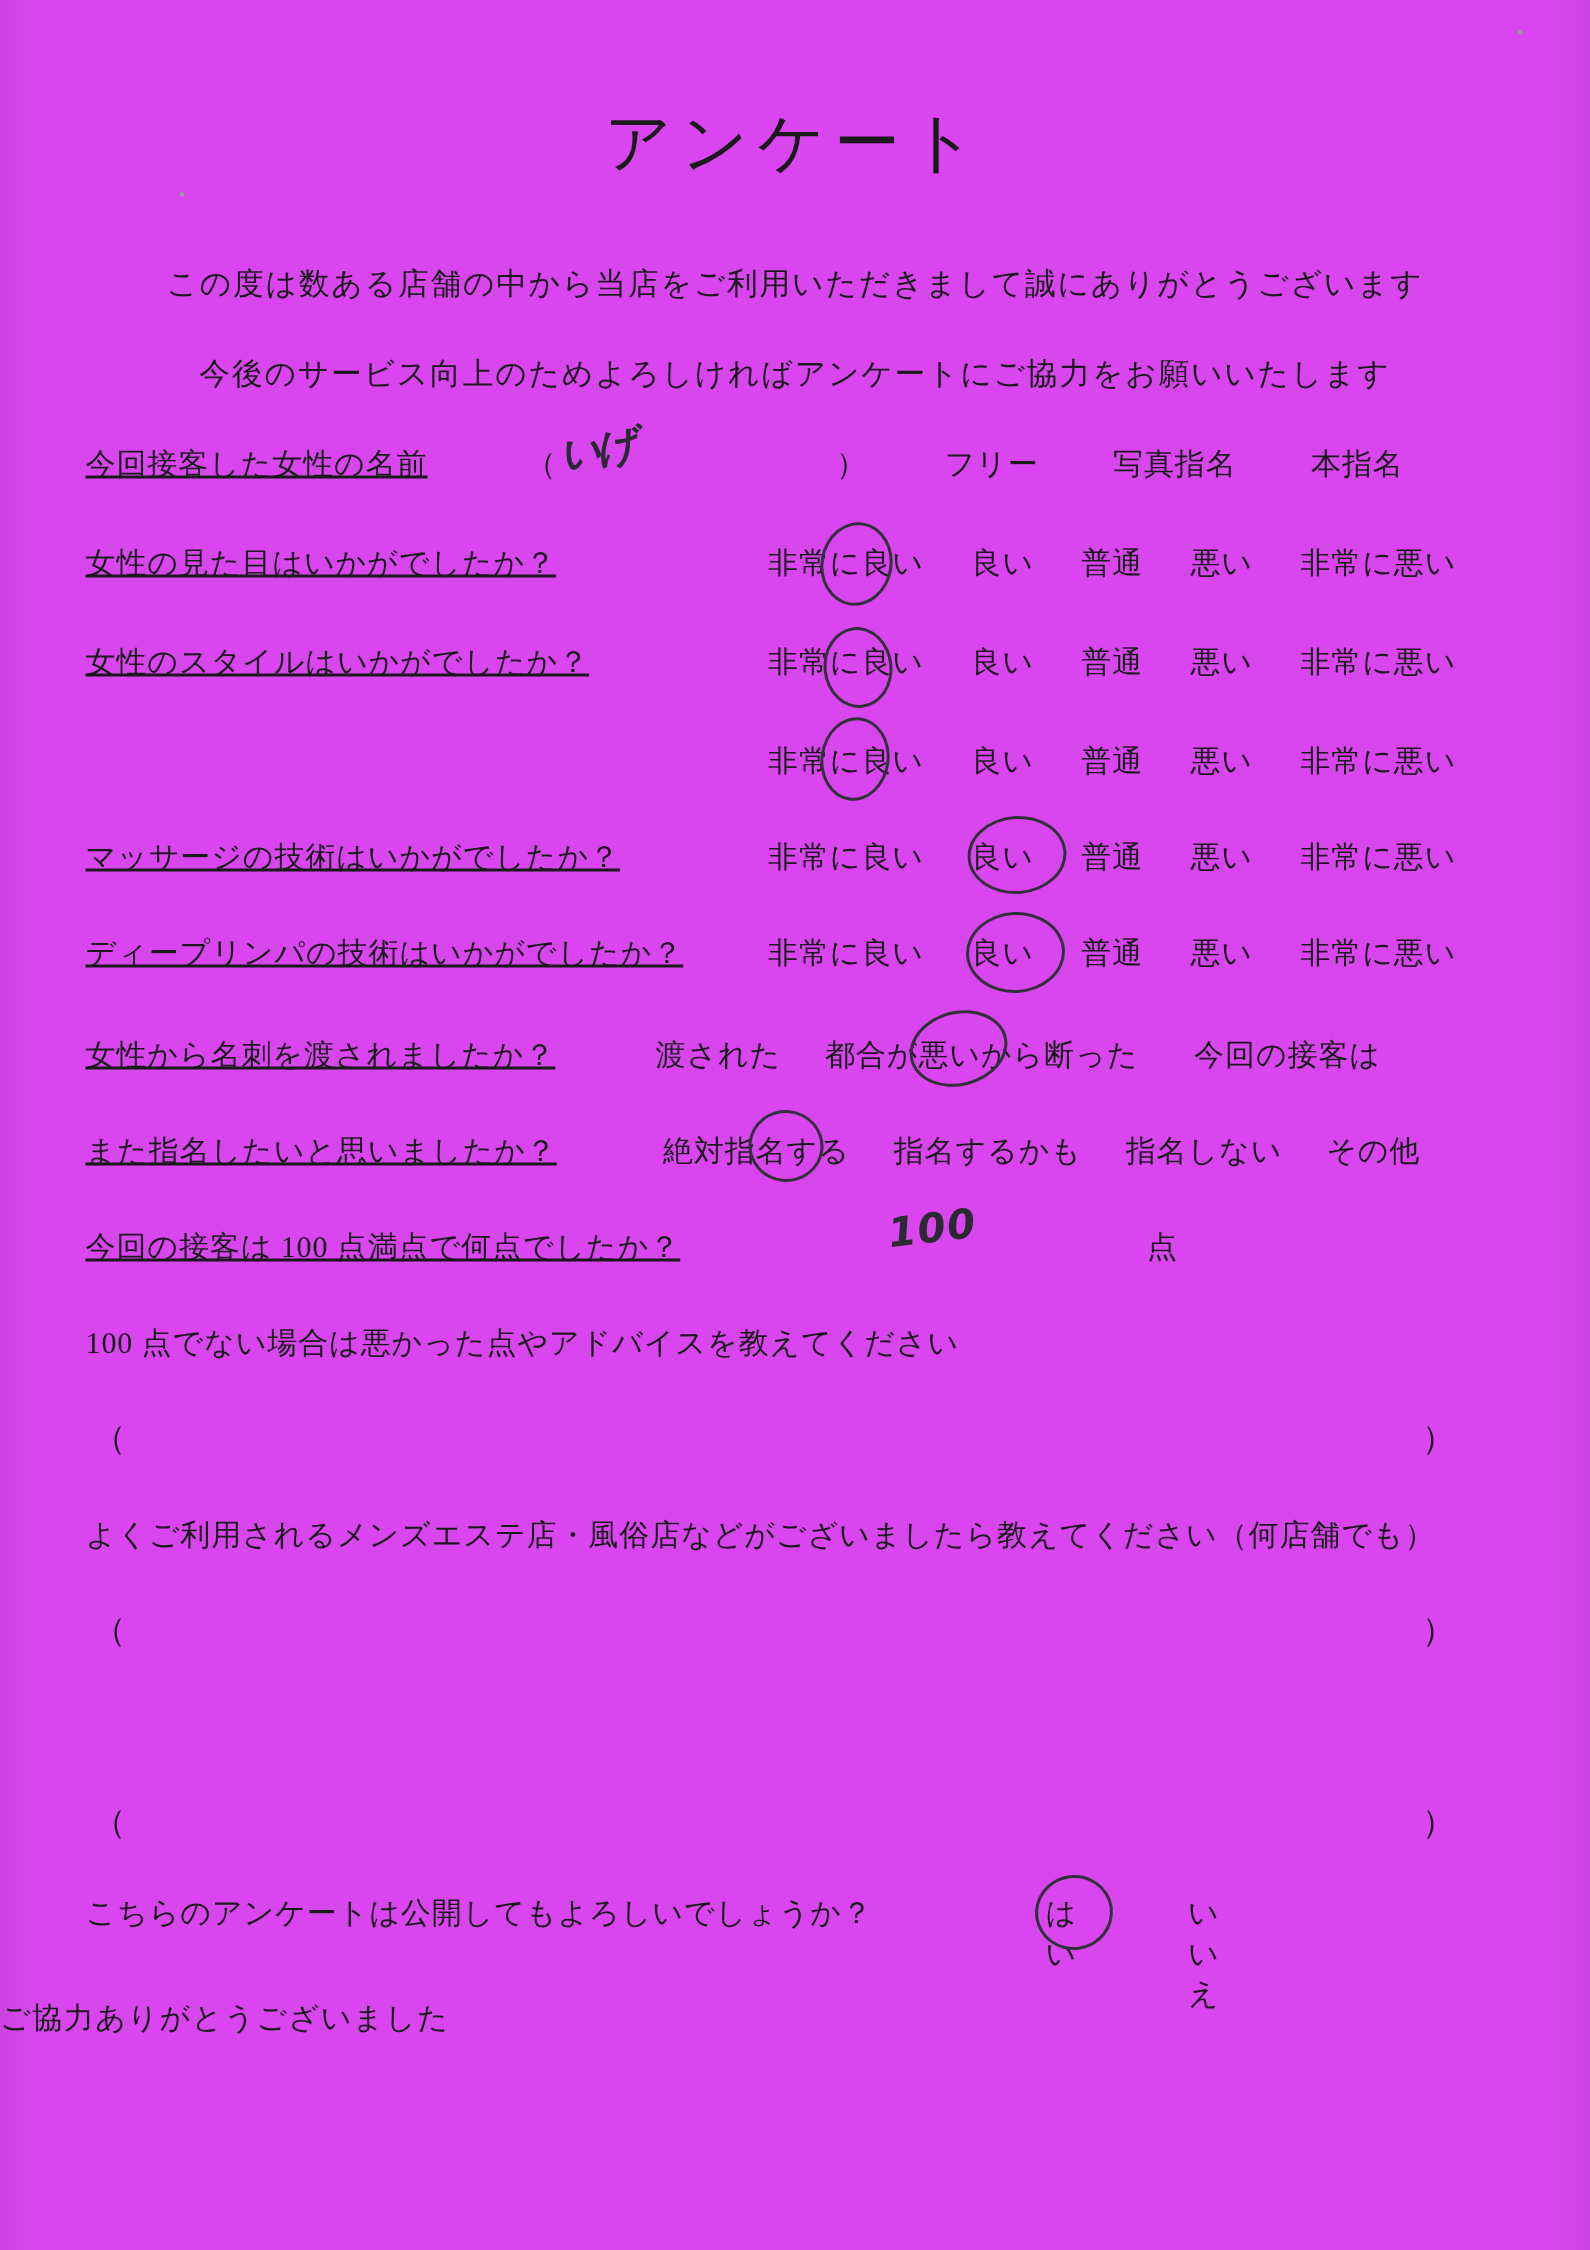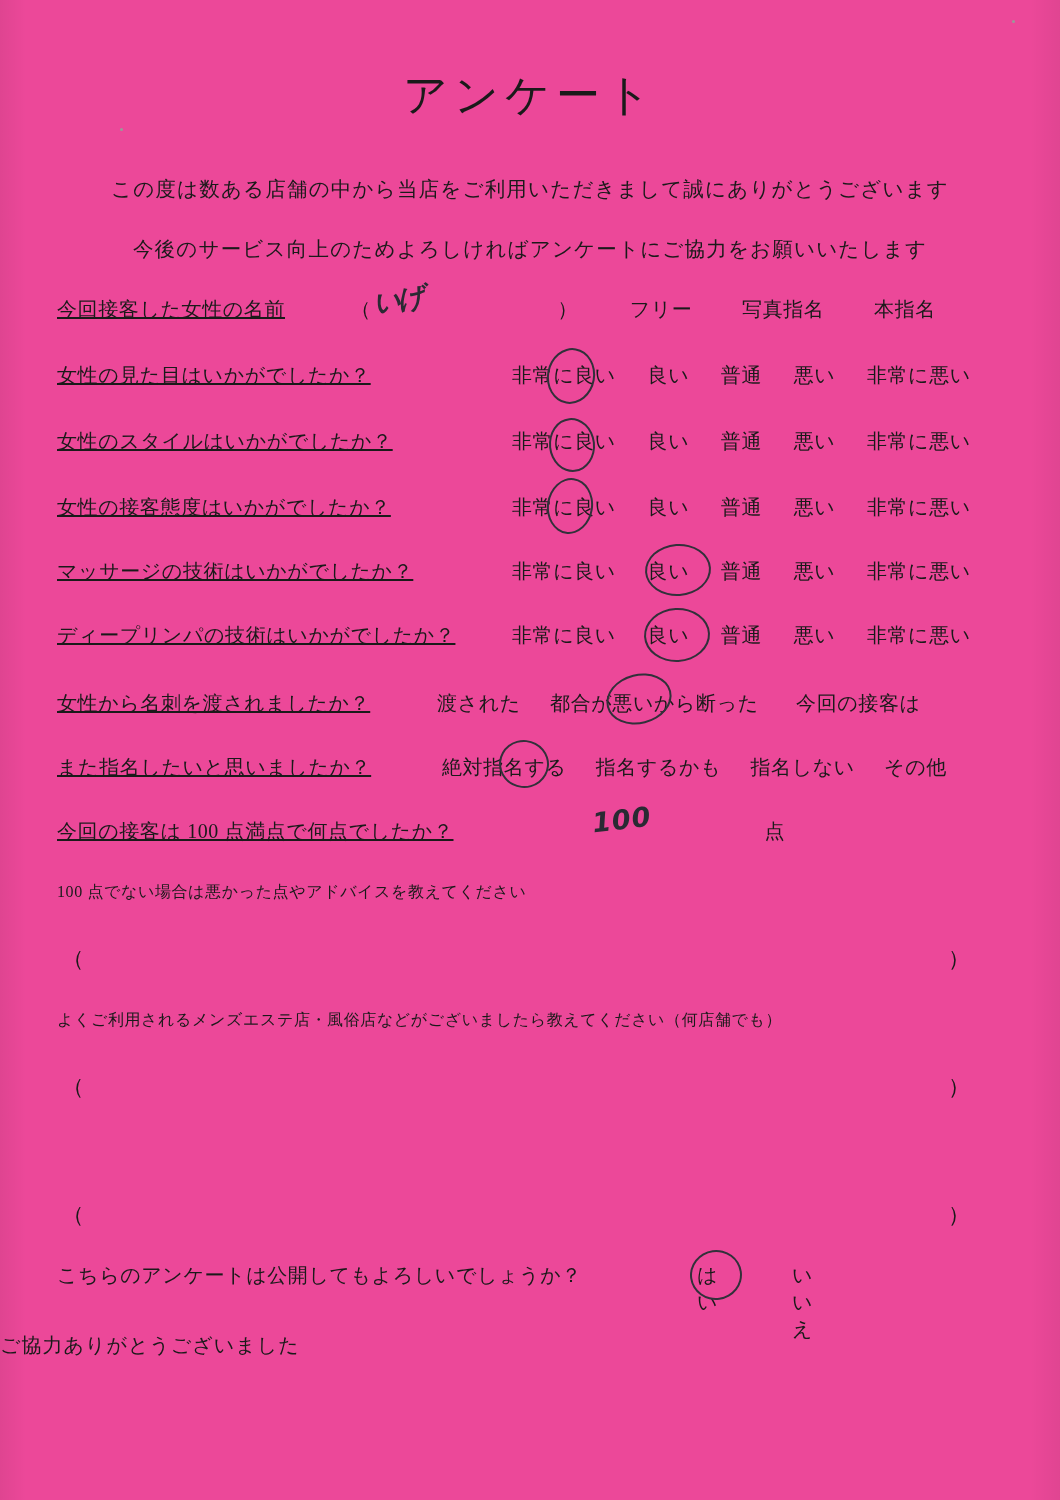--- a/index.html
+++ b/index.html
@@ -5,21 +5,21 @@
   html, body {
     margin: 0;
     padding: 0;
     background: #fbfbfa;
   }
   .page {
     position: relative;
     width: 1060px;
     height: 1500px;
     margin: 0 auto;
-    background: #ec4899;
+    background: #d946ef;
     overflow: hidden;
     font-family: "Liberation Serif", "DejaVu Serif", serif;
     color: #1a1a1a;
     box-sizing: border-box;
   }
   
   .page::before {
     content: "";
     position: absolute;
     left: 0; top: 0;
@@ -139,21 +139,21 @@
   .opts-a { left: 455px; }
   .opts-b { left: 380px; }
   .opts-c { left: 385px; }
 
   .scale span { margin-right: 26px; }
   .scale span:last-child { margin-right: 0; }
 
   .freeq {
     position: absolute;
     left: 57px;
-    font-size: 16px;
+    font-size: 20px;
     letter-spacing: 0.6px;
   }
   .fq1 { top: 882px; }
   .fq2 { top: 1010px; width: 960px; }
   .fq3 { top: 1138px; }
 
   .answerbox {
     position: absolute;
     left: 62px;
     width: 908px;
@@ -235,21 +235,20 @@
       <span>非常に良い</span>
       <span>良い</span>
       <span>普通</span>
       <span>悪い</span>
       <span>非常に悪い</span>
     </span>
   </div>
   <div class="circle" style="left:549px;top:418px;width:42px;height:50px;transform:rotate(-6deg);"></div>
 
   <div class="row qrow q3">
-    <span class="qtext">女性の接客態度はいかがでしたか？</span>
     <span class="opts opts-a scale">
       <span>非常に良い</span>
       <span>良い</span>
       <span>普通</span>
       <span>悪い</span>
       <span>非常に悪い</span>
     </span>
   </div>
   <div class="circle" style="left:547px;top:478px;width:42px;height:52px;transform:rotate(8deg);"></div>
 

